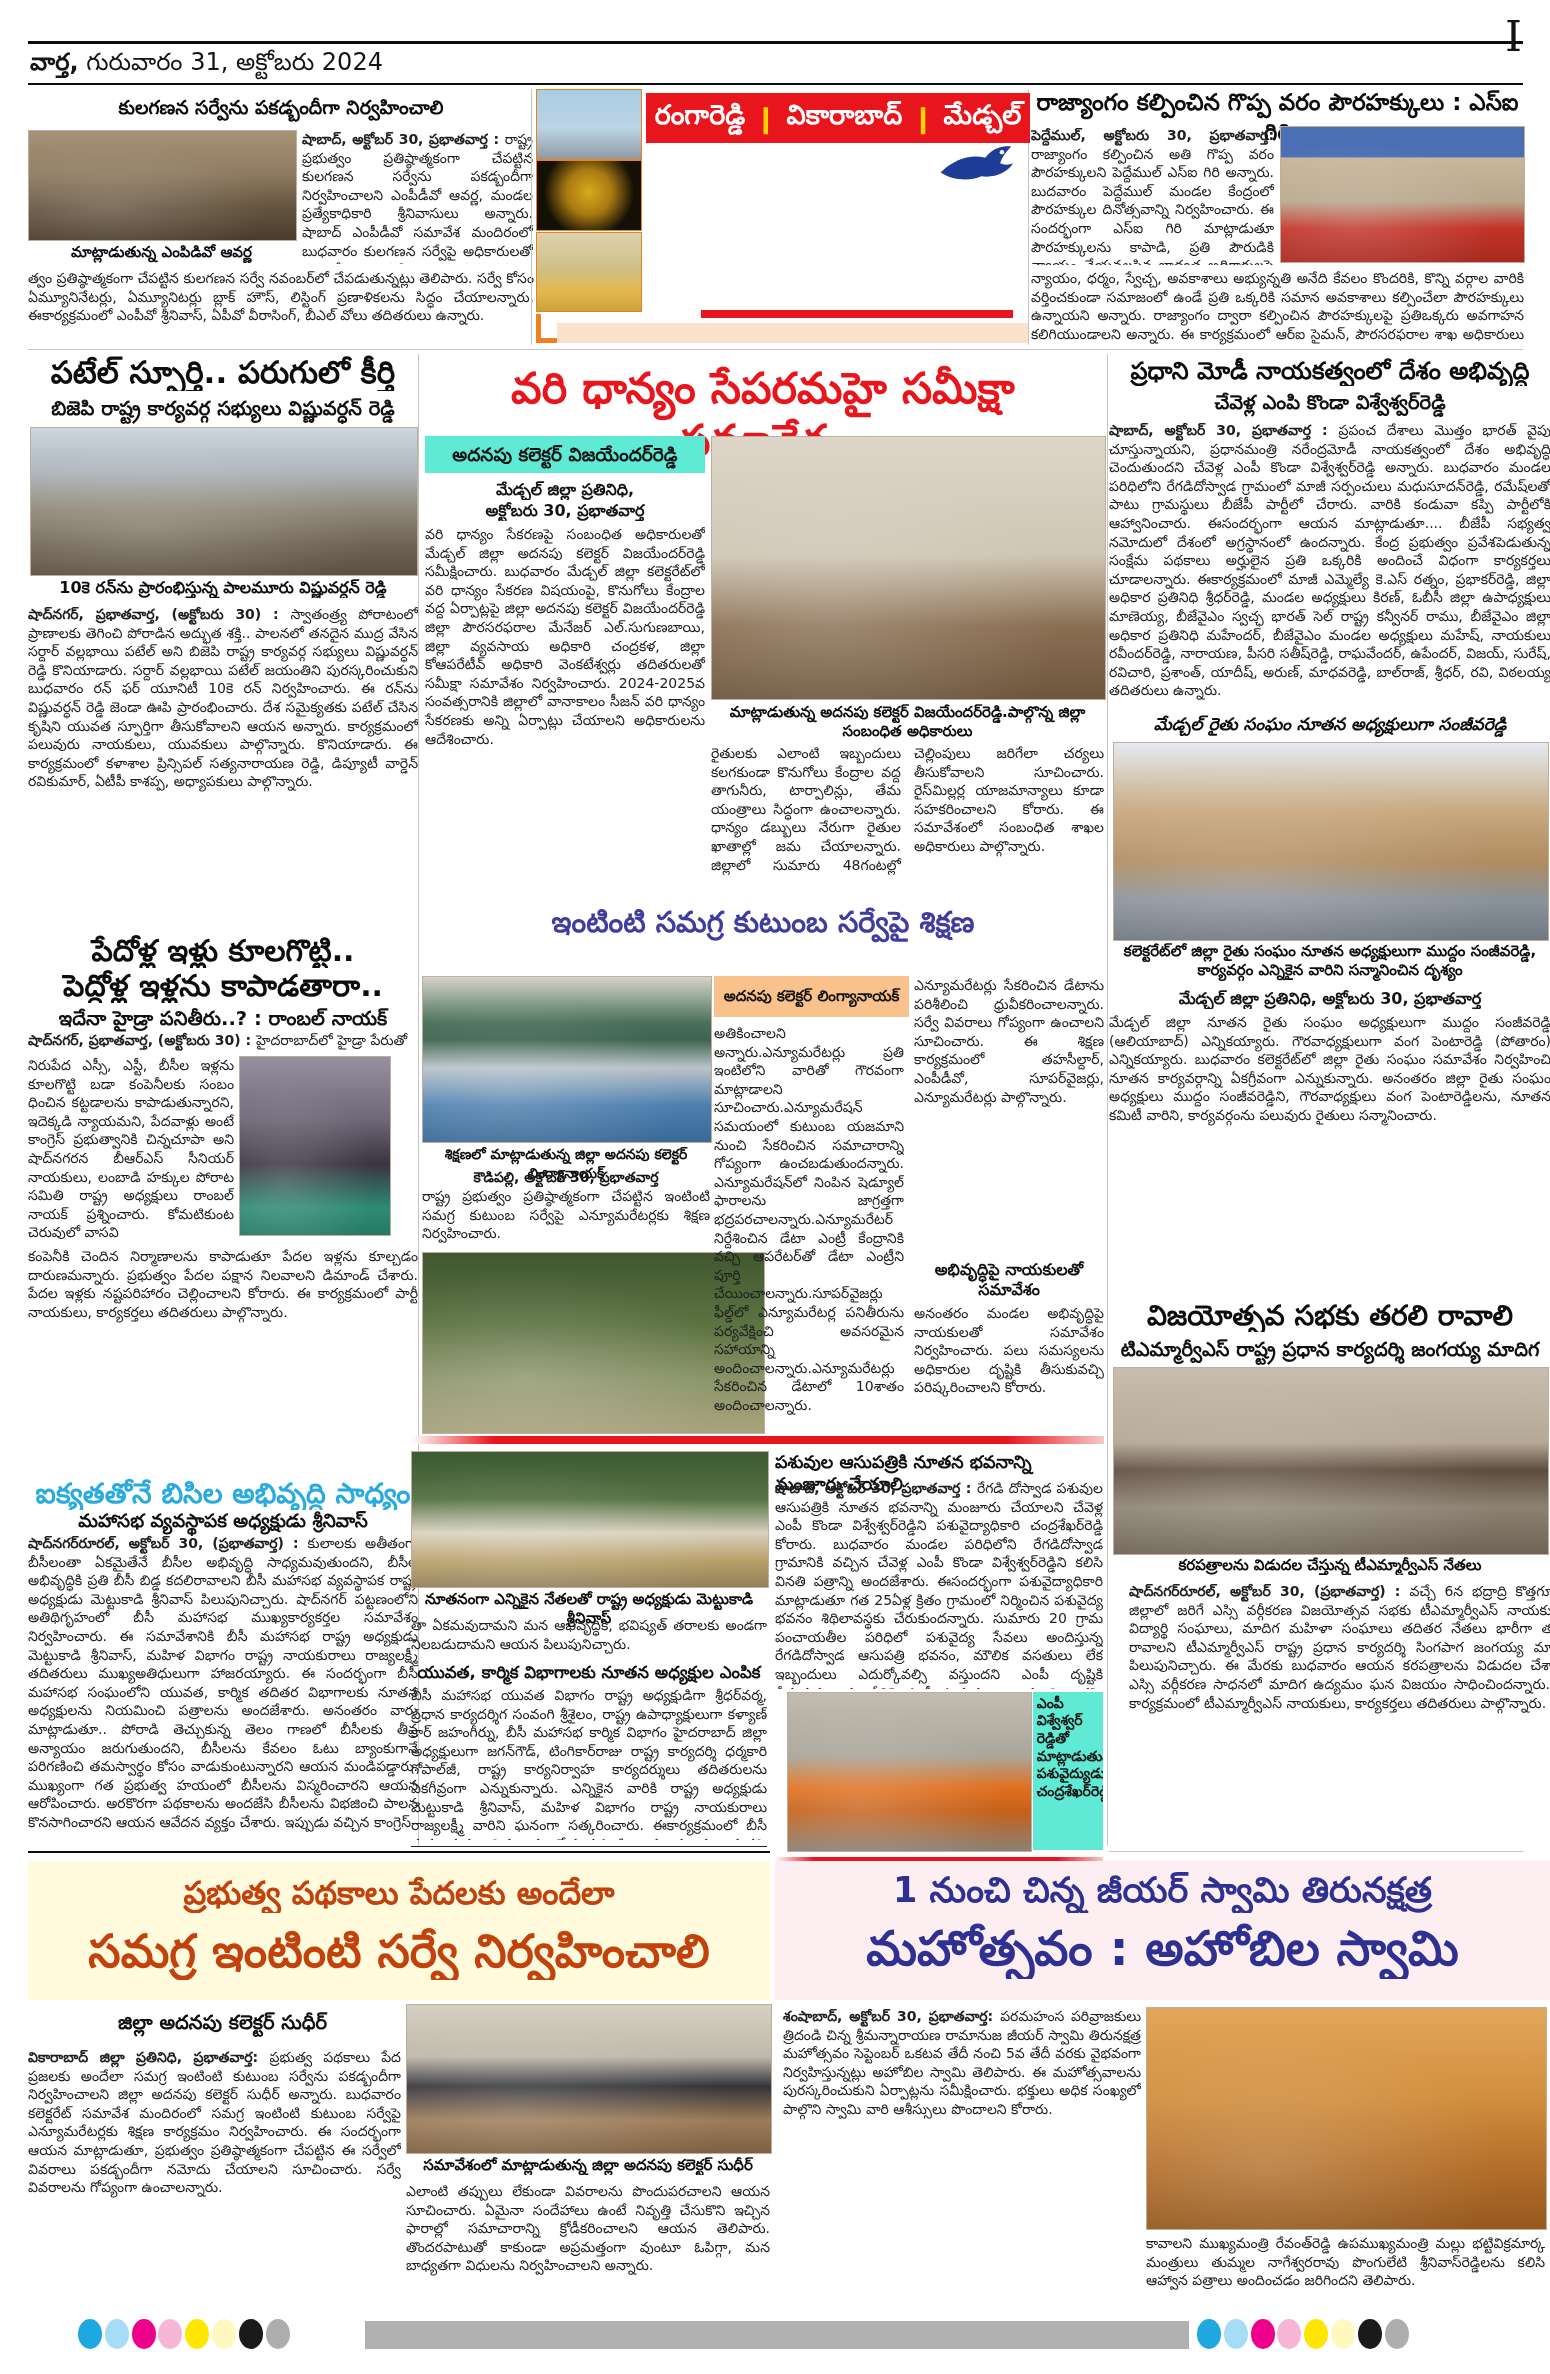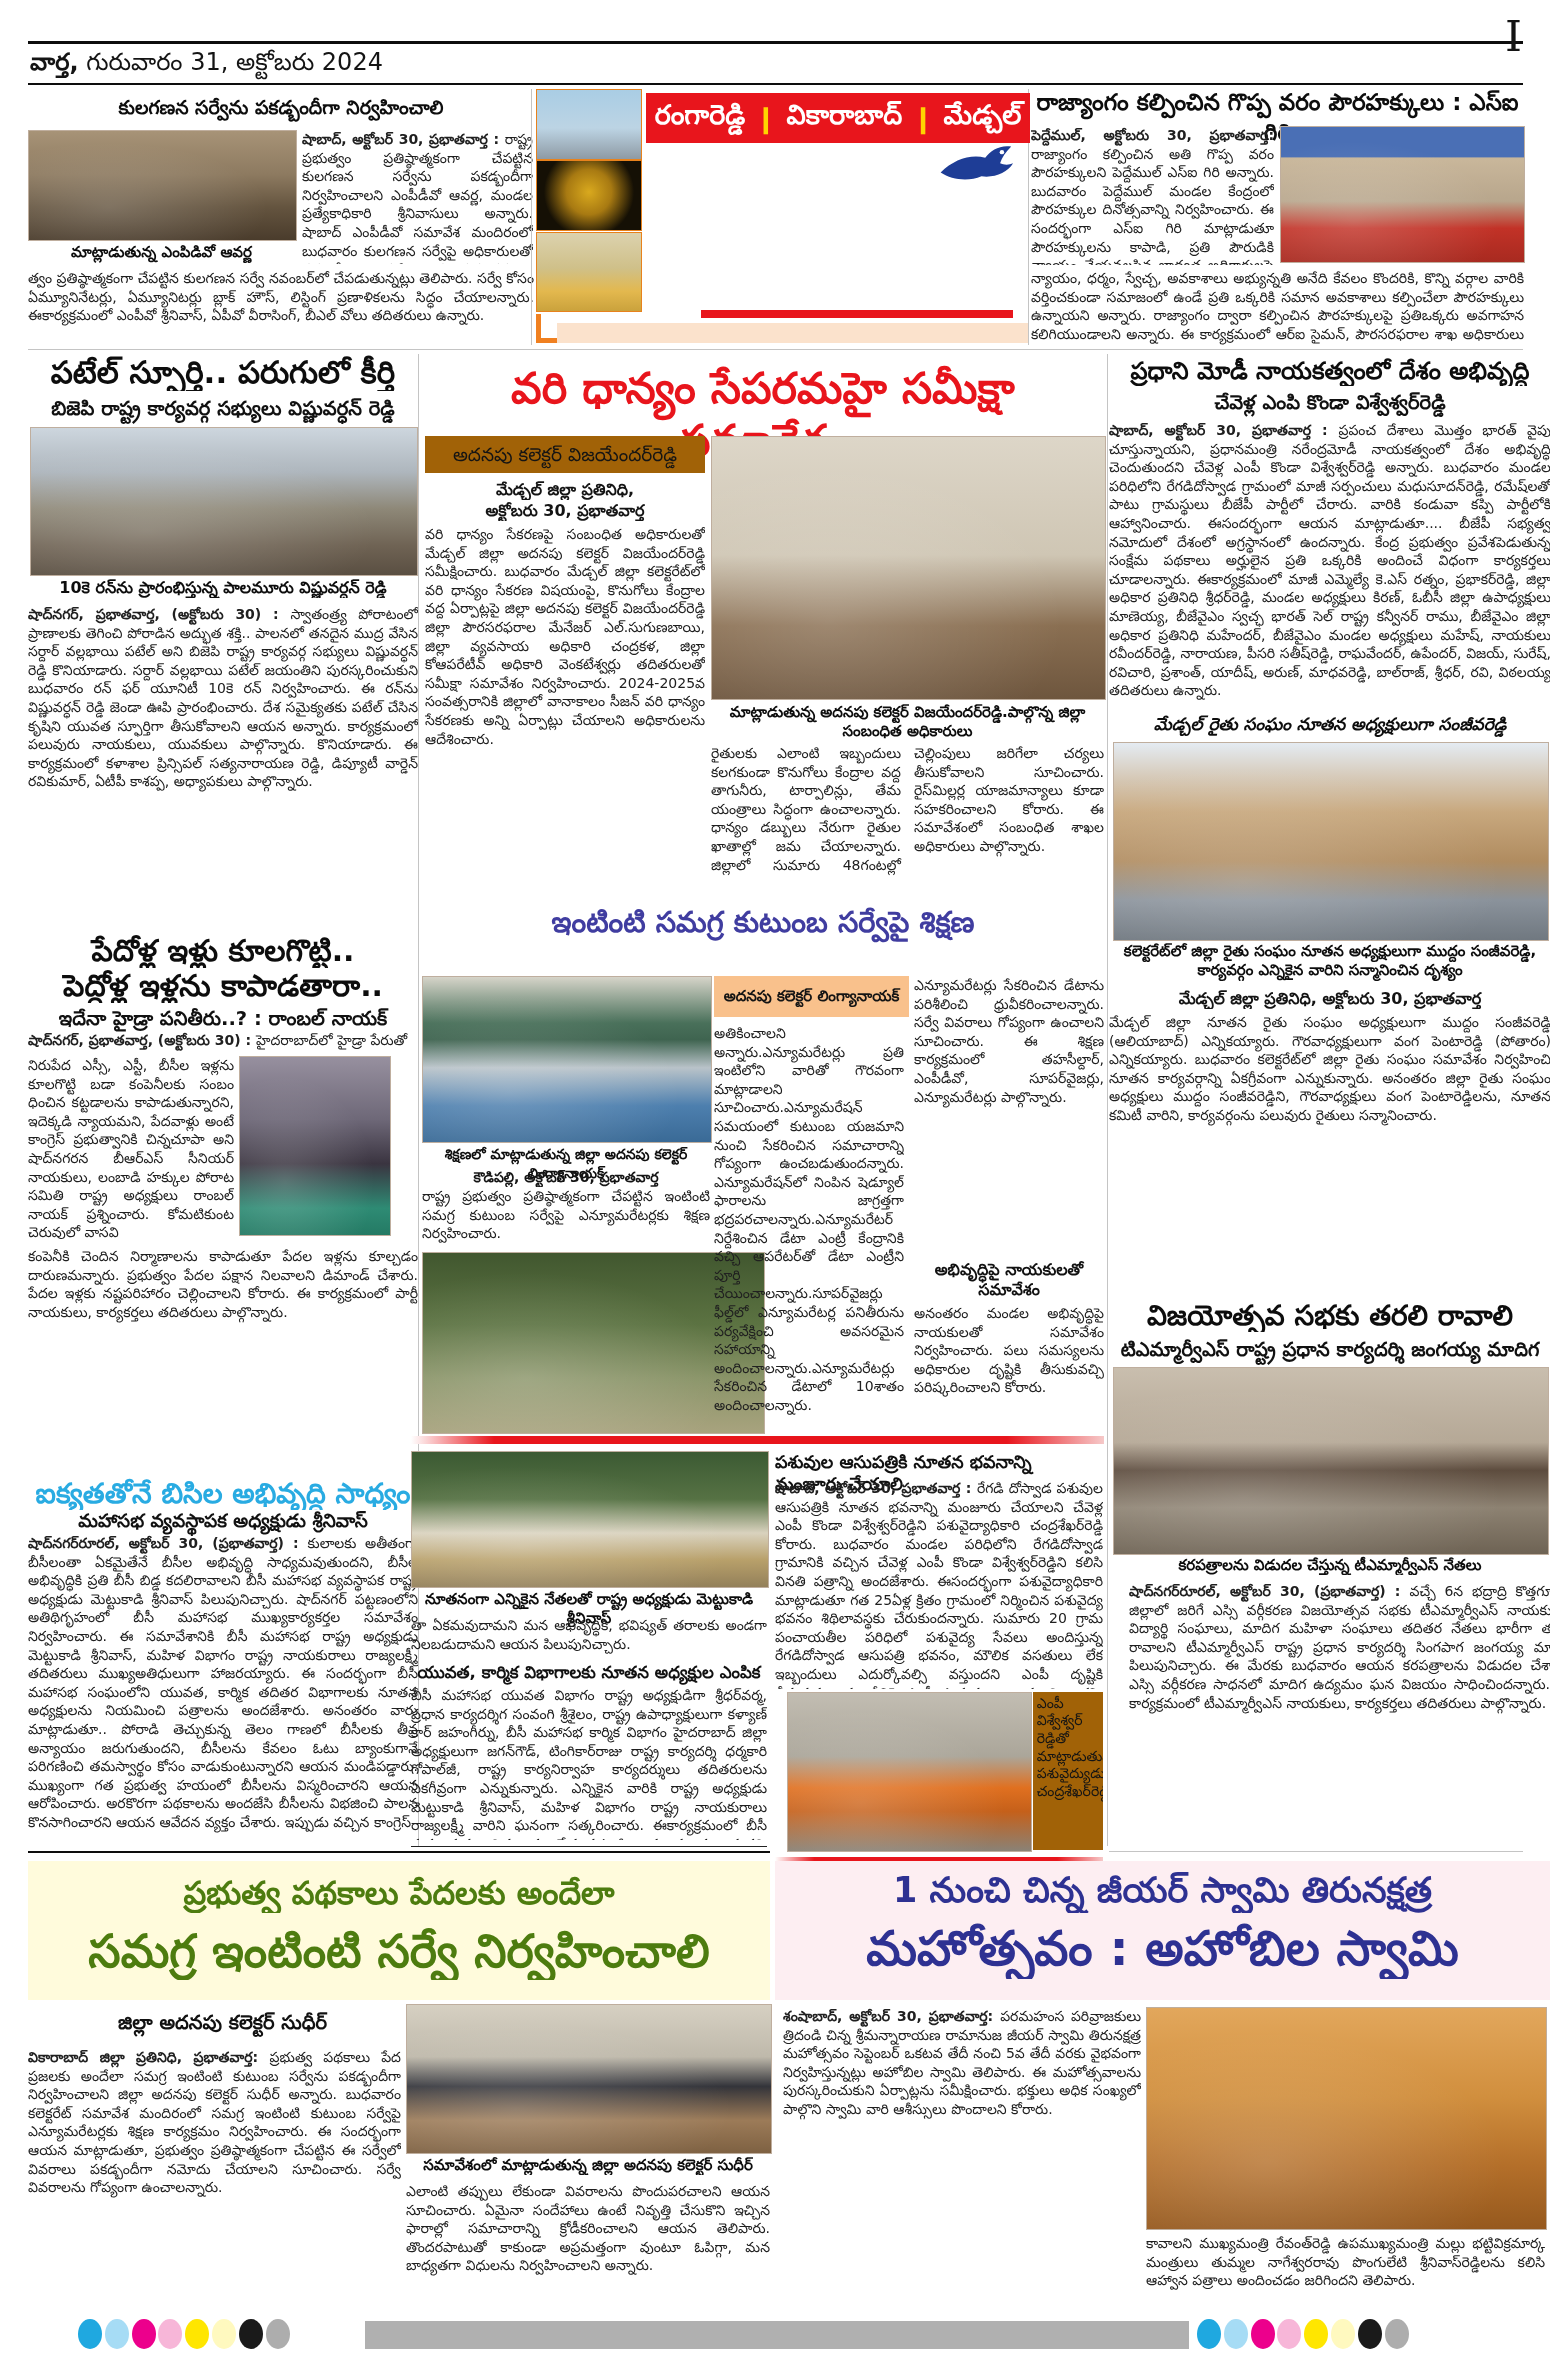--- a/index.html
+++ b/index.html
@@ -9,26 +9,26 @@
   .rule{background:#0d0d0d;}
   .lrule{background:#c4c4c4;}
   .headline{font-weight:800;text-align:center;color:#0d0d0d;overflow:hidden;}
   .subhead{font-weight:700;text-align:center;color:#111;overflow:hidden;}
   .body-text{font-size:14px;line-height:18.6px;text-align:justify;color:#202020;overflow:hidden;}
   .dl{font-weight:700;}
   .caption{font-weight:700;text-align:center;font-size:15px;line-height:18.6px;color:#0d0d0d;overflow:hidden;}
   .photo{position:absolute;overflow:hidden;border:0.9px solid #bfae9e;}
   .photo .sheen{position:absolute;left:0;top:0;right:0;bottom:0;
         background:radial-gradient(ellipse at 30% 70%, rgba(255,255,255,.18), transparent 60%);}
-  .yellow-box{background:#a16207;font-weight:400;text-align:center;overflow:hidden;}
+  .yellow-box{background:#5eead4;font-weight:700;text-align:center;overflow:hidden;}
   .orange-box{background:#f9c18c;font-weight:700;text-align:center;overflow:hidden;}
   .red-head{color:#e8151c;}
   .blue-head{color:#403da0;}
   .cyan-head{color:#29abe2;}
-  .pink-head{color:#4d7c0f;}
+  .pink-head{color:#c2410c;}
   .navy-head{color:#2e3192;}
   .banner-red{background:#e8151c;color:#ffffff;font-weight:800;display:flex;
         align-items:center;justify-content:center;gap:9.3px;}
   .banner-red .sep{color:#ffd400;font-weight:800;}
   .logo-text{font-weight:800;color:#1e3d96;text-align:center;}
   .grad-bar{background:linear-gradient(90deg,#ffffff 0%,#e8151c 12%,#e8151c 86%,#f6c9c9 100%);}
   .dots{display:flex;gap:2.8px;}
   .dot{width:24px;height:30px;border-radius:50%;display:inline-block;}
   .dateline-c{font-weight:700;text-align:center;font-size:16px;line-height:20.4px;overflow:hidden;}
   .dbl-rule{border-top:1.9px solid #222;border-bottom:1.9px solid #222;height:3.7px;}

